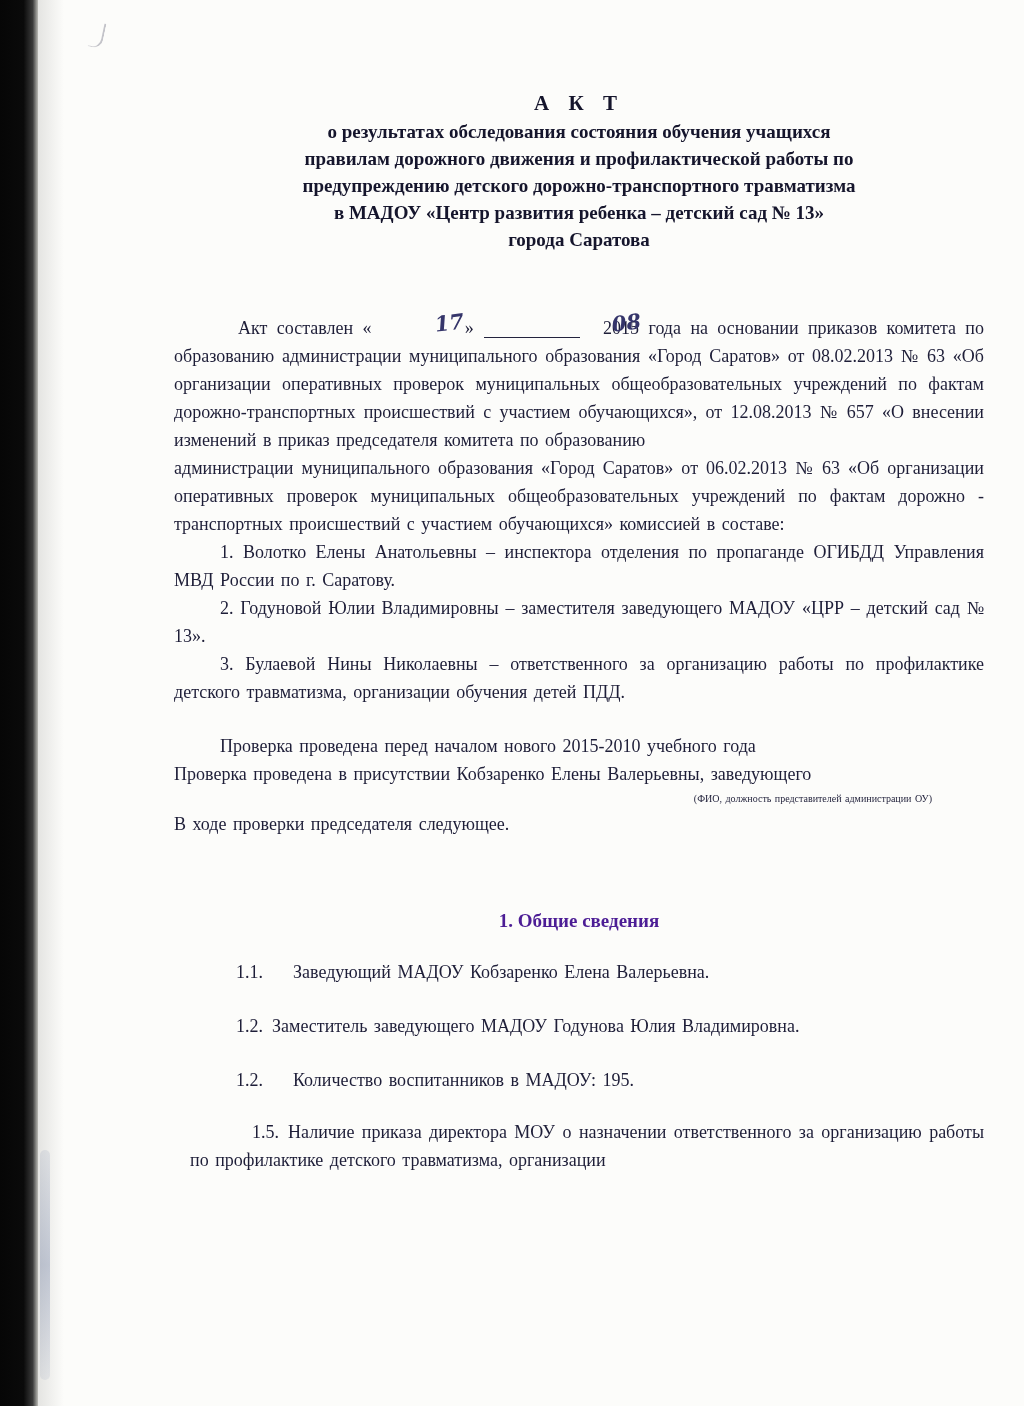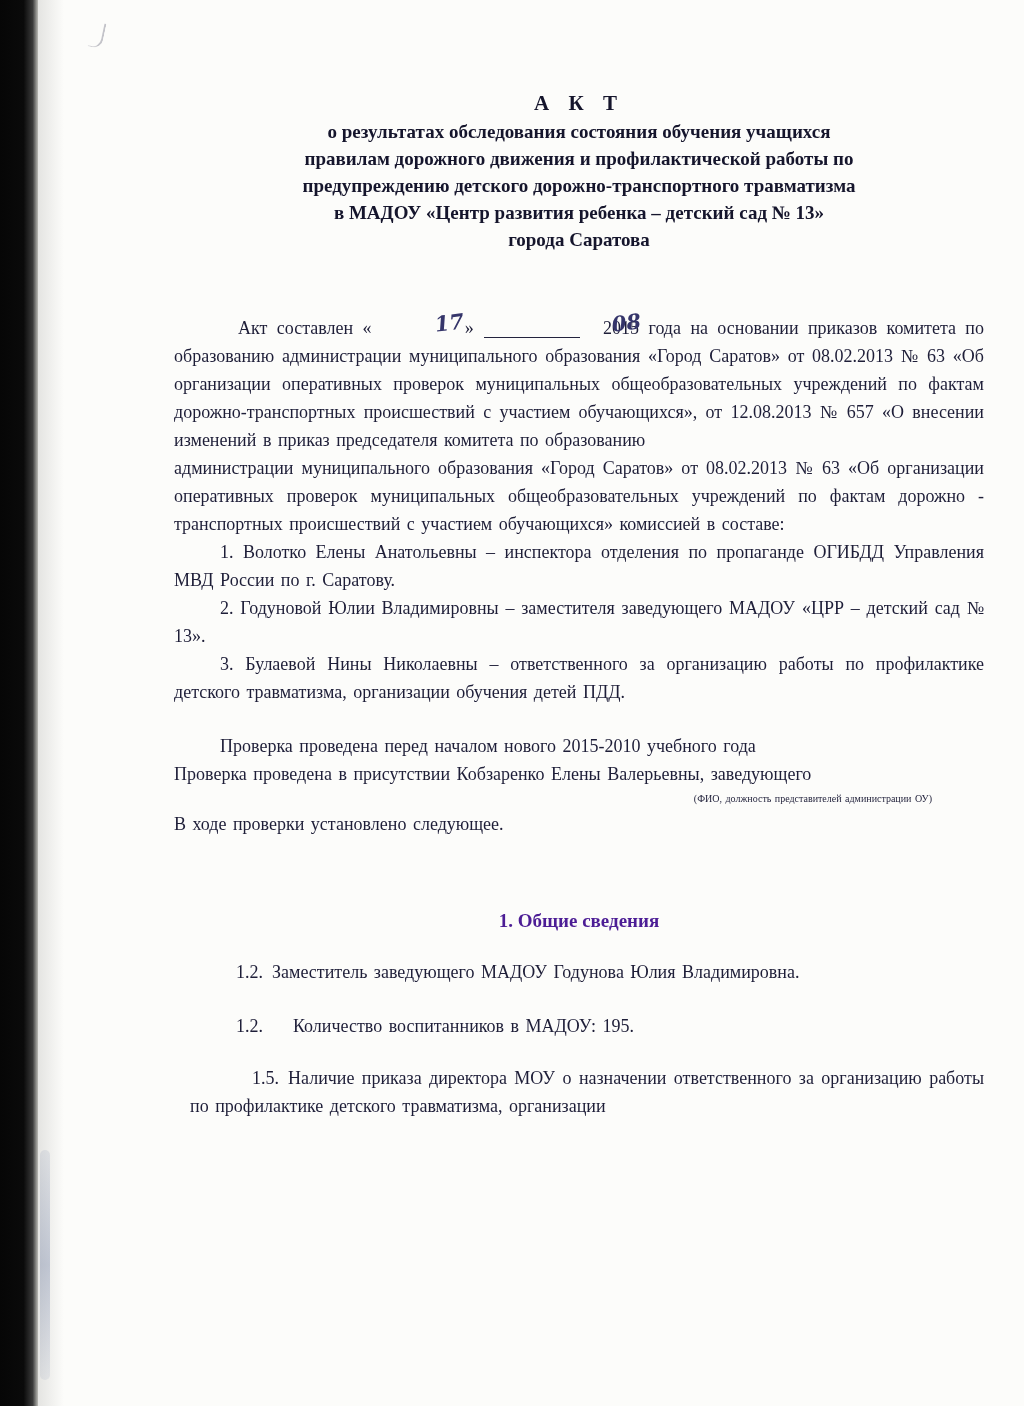--- a/index.html
+++ b/index.html
@@ -109,35 +109,36 @@
       <div class="title-akt">А К Т</div>
       <div>о результатах обследования состояния обучения учащихся</div>
       <div>правилам дорожного движения и профилактической работы по</div>
       <div>предупреждению детского дорожно-транспортного травматизма</div>
       <div>в МАДОУ «Центр развития ребенка – детский сад № 13»</div>
       <div>города Саратова</div>
     </div>
 
     <p class="body indent-lg"><span>Акт составлен «</span><span class="hand">17</span><span>»</span><span class="month-blank"><span class="hand">08</span></span><span> 2015 года на основании приказов комитета по образованию администрации муниципального образования «Город Саратов» от 08.02.2013 № 63 «Об организации оперативных проверок муниципальных общеобразовательных учреждений по фактам дорожно-транспортных происшествий с участием обучающихся», от 12.08.2013 № 657 «О внесении изменений в приказ председателя комитета по образованию</span></p>
 
-    <p class="body">администрации муниципального образования «Город Саратов» от 08.02.2013 № 63 «Об организации оперативных проверок муниципальных общеобразовательных учреждений по фактам дорожно - транспортных происшествий с участием обучающихся» комиссией в составе:</p>
+    <p class="body">администрации муниципального образования «Город Саратов» от 06.02.2013 № 63 «Об организации оперативных проверок муниципальных общеобразовательных учреждений по фактам дорожно - транспортных происшествий с участием обучающихся» комиссией в составе:</p>
 
     <p class="body indent-md">1. Волотко Елены Анатольевны – инспектора отделения по пропаганде ОГИБДД Управления МВД России по г. Саратову.</p>
     <p class="body indent-md">2. Годуновой Юлии Владимировны – заместителя заведующего МАДОУ «ЦРР – детский сад № 13».</p>
     <p class="body indent-md">3. Булаевой Нины Николаевны – ответственного за организацию работы по профилактике детского травматизма, организации обучения детей ПДД.</p>
 
     <div class="check-block">
       <p class="body indent-md">Проверка проведена перед началом нового 2015-2010 учебного года</p>
       <p class="body" style="text-align:left;">Проверка проведена в присутствии Кобзаренко Елены Валерьевны, заведующего</p>
       <p class="check-note">(ФИО, должность представителей администрации ОУ)</p>
-      <p class="body" style="text-align:left;">В ходе проверки установлено следующее.</p>
+      <p class="body" style="text-align:left;">В ходе проверки председателя следующее.</p>
     </div>
 
     <div class="section-heading">1. Общие сведения</div>
 
+    <p class="body item"><span class="tab-wide">1.1.</span><span>Заведующий МАДОУ  Кобзаренко Елена Валерьевна.</span></p>
 
     <p class="body item"><span class="tab-narrow">1.2.</span><span>Заместитель заведующего МАДОУ Годунова Юлия Владимировна.</span></p>
 
     <p class="body item"><span class="tab-wide">1.2.</span><span>Количество воспитанников в МАДОУ: 195.</span></p>
 
 
     <p class="body item-justify"><span class="tab-narrow">1.5.</span><span>Наличие приказа директора МОУ о назначении ответственного за организацию работы по профилактике детского травматизма, организации</span></p>
 
   </div>
 </div>

